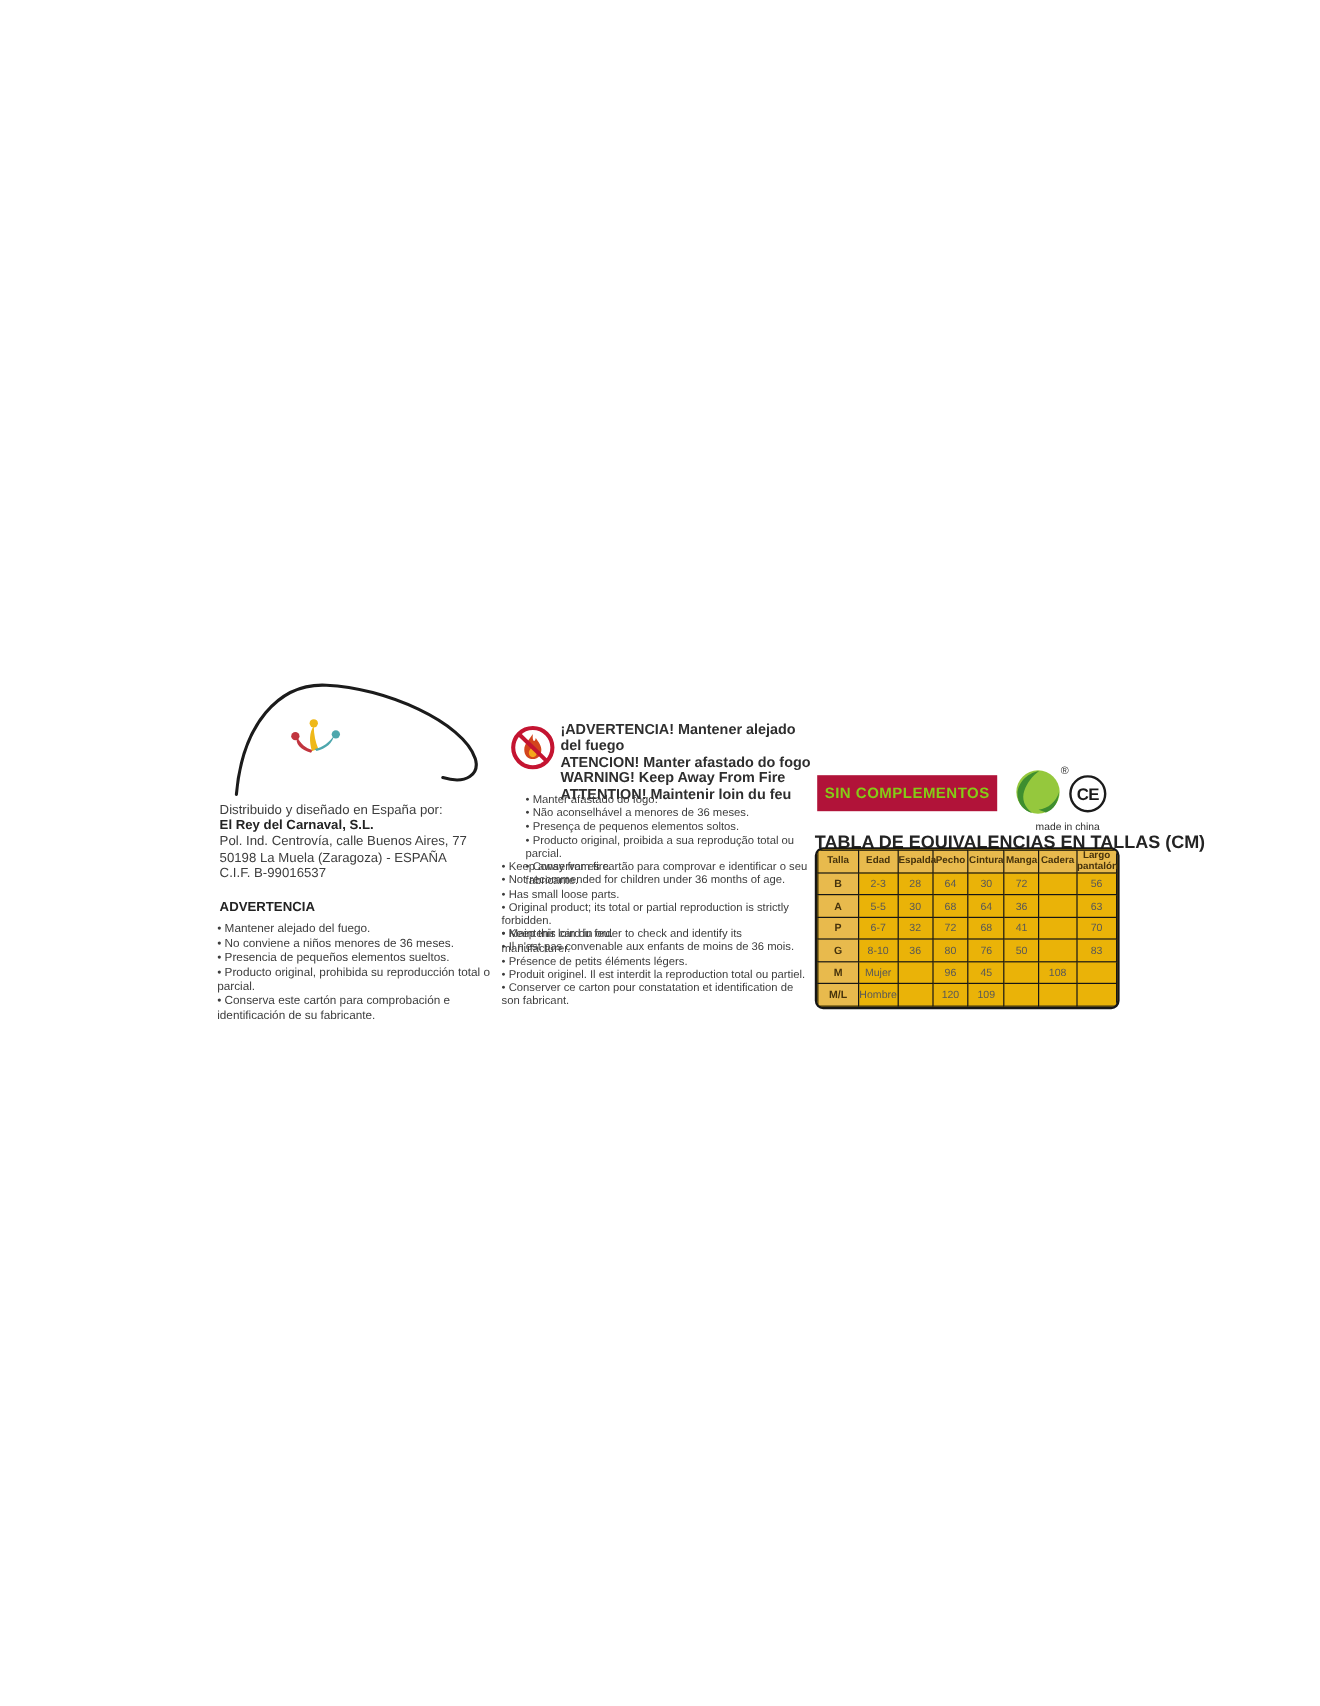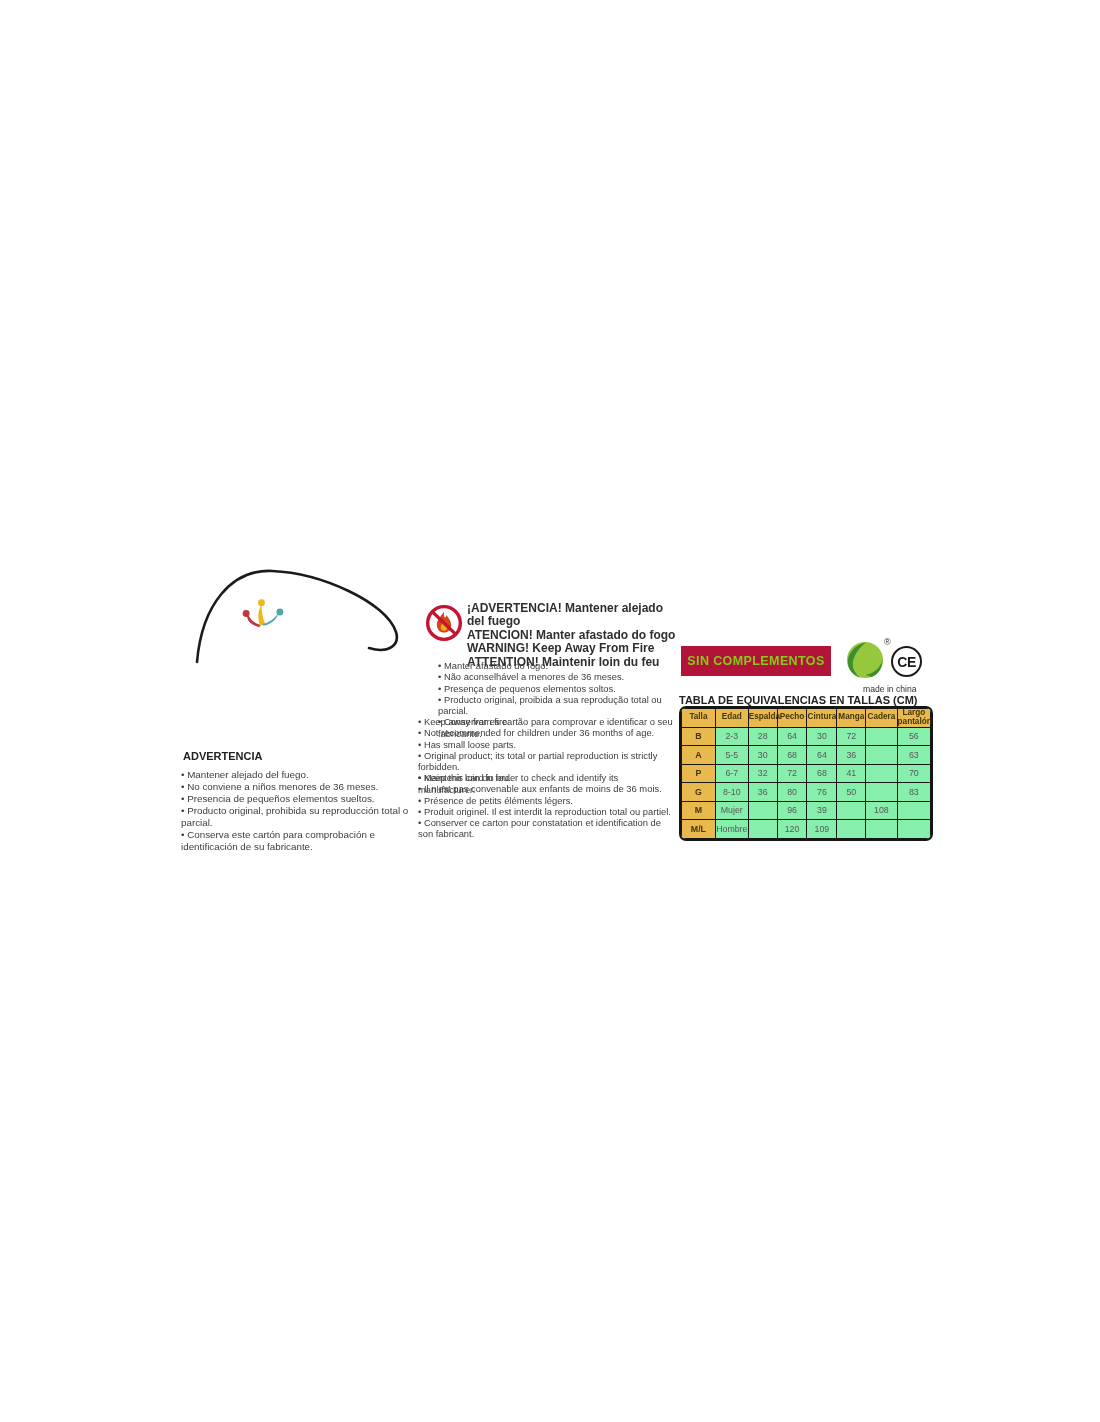--- a/index.html
+++ b/index.html
@@ -35,23 +35,23 @@
   .badge{position:absolute;left:681px;top:646px;width:150px;height:30px;background:#B11339;
          display:flex;align-items:center;justify-content:center;
          color:#84cc16;font-weight:bold;font-size:12.5px;letter-spacing:0.4px;}
   .green-dot{position:absolute;left:846px;top:641px;width:38px;height:38px;}
   .registered{position:absolute;left:884px;top:637px;font-size:9px;color:#2e2e2e;}
   .ce-mark{position:absolute;left:891px;top:646px;width:27px;height:27px;border:2.5px solid #1b1b1b;
            border-radius:50%;display:flex;align-items:center;justify-content:center;
            font-weight:bold;font-size:14px;letter-spacing:-0.5px;color:#1b1b1b;background:#fff;}
   .made-in{position:absolute;left:863px;top:684px;font-size:8.6px;color:#2e2e2e;}
 
-  .table-title{position:absolute;left:679px;top:694px;font-size:11px;font-weight:bold;color:#232323;}
+  .table-title{position:absolute;left:679px;top:694px;font-size:15px;font-weight:bold;color:#232323;}
   .table-wrap{position:absolute;left:679px;top:706px;width:250px;border:2px solid #161616;
-              border-radius:7px;overflow:hidden;background:#86efac;}
+              border-radius:7px;overflow:hidden;background:#eab308;}
   .size-table{width:100%;border-collapse:collapse;table-layout:fixed;}
   .size-table th,.size-table td{border:1px solid #161616;text-align:center;vertical-align:middle;
               padding:0;height:17.5px;}
   .size-table thead th{background:#E8BA4D;color:#46330c;font-weight:bold;
               font-size:8.2px;line-height:8.6px;}
   .size-table tbody th{background:#E8BA4D;color:#46330c;font-weight:bold;font-size:8.8px;}
   .size-table td{color:#585858;font-size:8.8px;}
   .c0{width:13.6%}.c1{width:13.2%}.c2{width:11.6%}.c3{width:12%}
   .c4{width:12%}.c5{width:11.6%}.c6{width:12.6%}.c7{width:13.4%}
 </style>
@@ -67,20 +67,27 @@
 
   <svg class="jester-hat" viewBox="0 0 60 44">
     <circle cx="8" cy="20" r="4.5" fill="#C1353F"></circle>
     <path d="M25 38 C 14 35 7 28 10 20 C 13 28 19 33 27 35 Z" fill="#C1353F"></path>
     <circle cx="28" cy="6" r="4.5" fill="#EFB818"></circle>
     <path d="M26 36 C 23 26 23 16 28 9 C 28 18 30 27 33 34 Z" fill="#EFB818"></path>
     <circle cx="52" cy="18" r="4.5" fill="#4EA7AD"></circle>
     <path d="M31 36 C 41 34 49 27 50 19 C 45 27 38 32 29 34 Z" fill="#4EA7AD"></path>
   </svg>
 
+  <div class="distributor">
+    <div>Distribuido y diseñado en España por:</div>
+    <div class="name">El Rey del Carnaval, S.L.</div>
+    <div>Pol. Ind. Centrovía, calle Buenos Aires, 77</div>
+    <div>50198 La Muela (Zaragoza) - ESPAÑA</div>
+    <div>C.I.F. B-99016537</div>
+  </div>
 
   <div class="adv-title">ADVERTENCIA</div>
   <ul class="warn-list list-es">
       <li>Mantener alejado del fuego.</li>
       <li>No conviene a niños menores de 36 meses.</li>
       <li>Presencia de pequeños elementos sueltos.</li>
       <li>Producto original, prohibida su reproducción total o parcial.</li>
       <li>Conserva este cartón para comprobación e identificación de su fabricante.</li>
     </ul>
 
@@ -196,21 +203,21 @@
             <td>76</td>
             <td>50</td>
             <td></td>
             <td>83</td>
           </tr>
           <tr>
             <th>M</th>
             <td>Mujer</td>
             <td></td>
             <td>96</td>
-            <td>39</td>
+            <td>45</td>
             <td></td>
             <td>108</td>
             <td></td>
           </tr>
           <tr>
             <th>M/L</th>
             <td>Hombre</td>
             <td></td>
             <td>120</td>
             <td>109</td>

